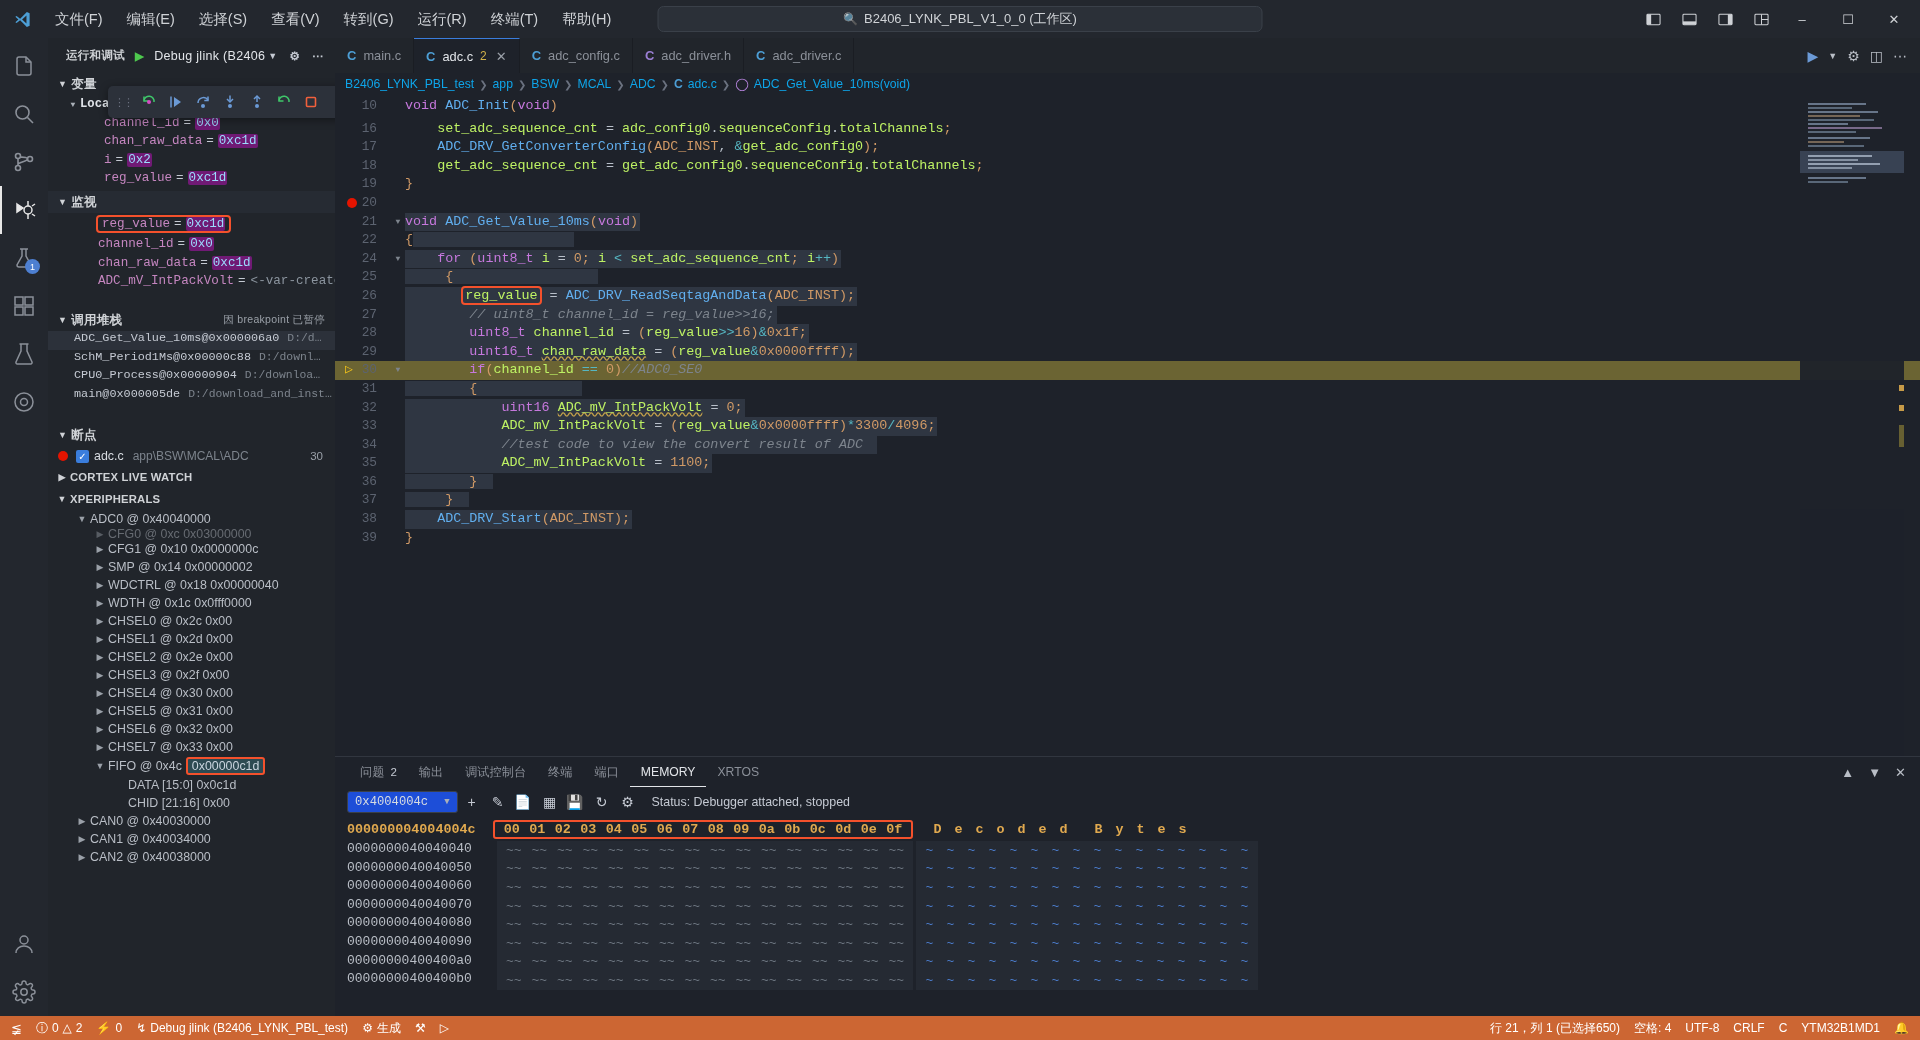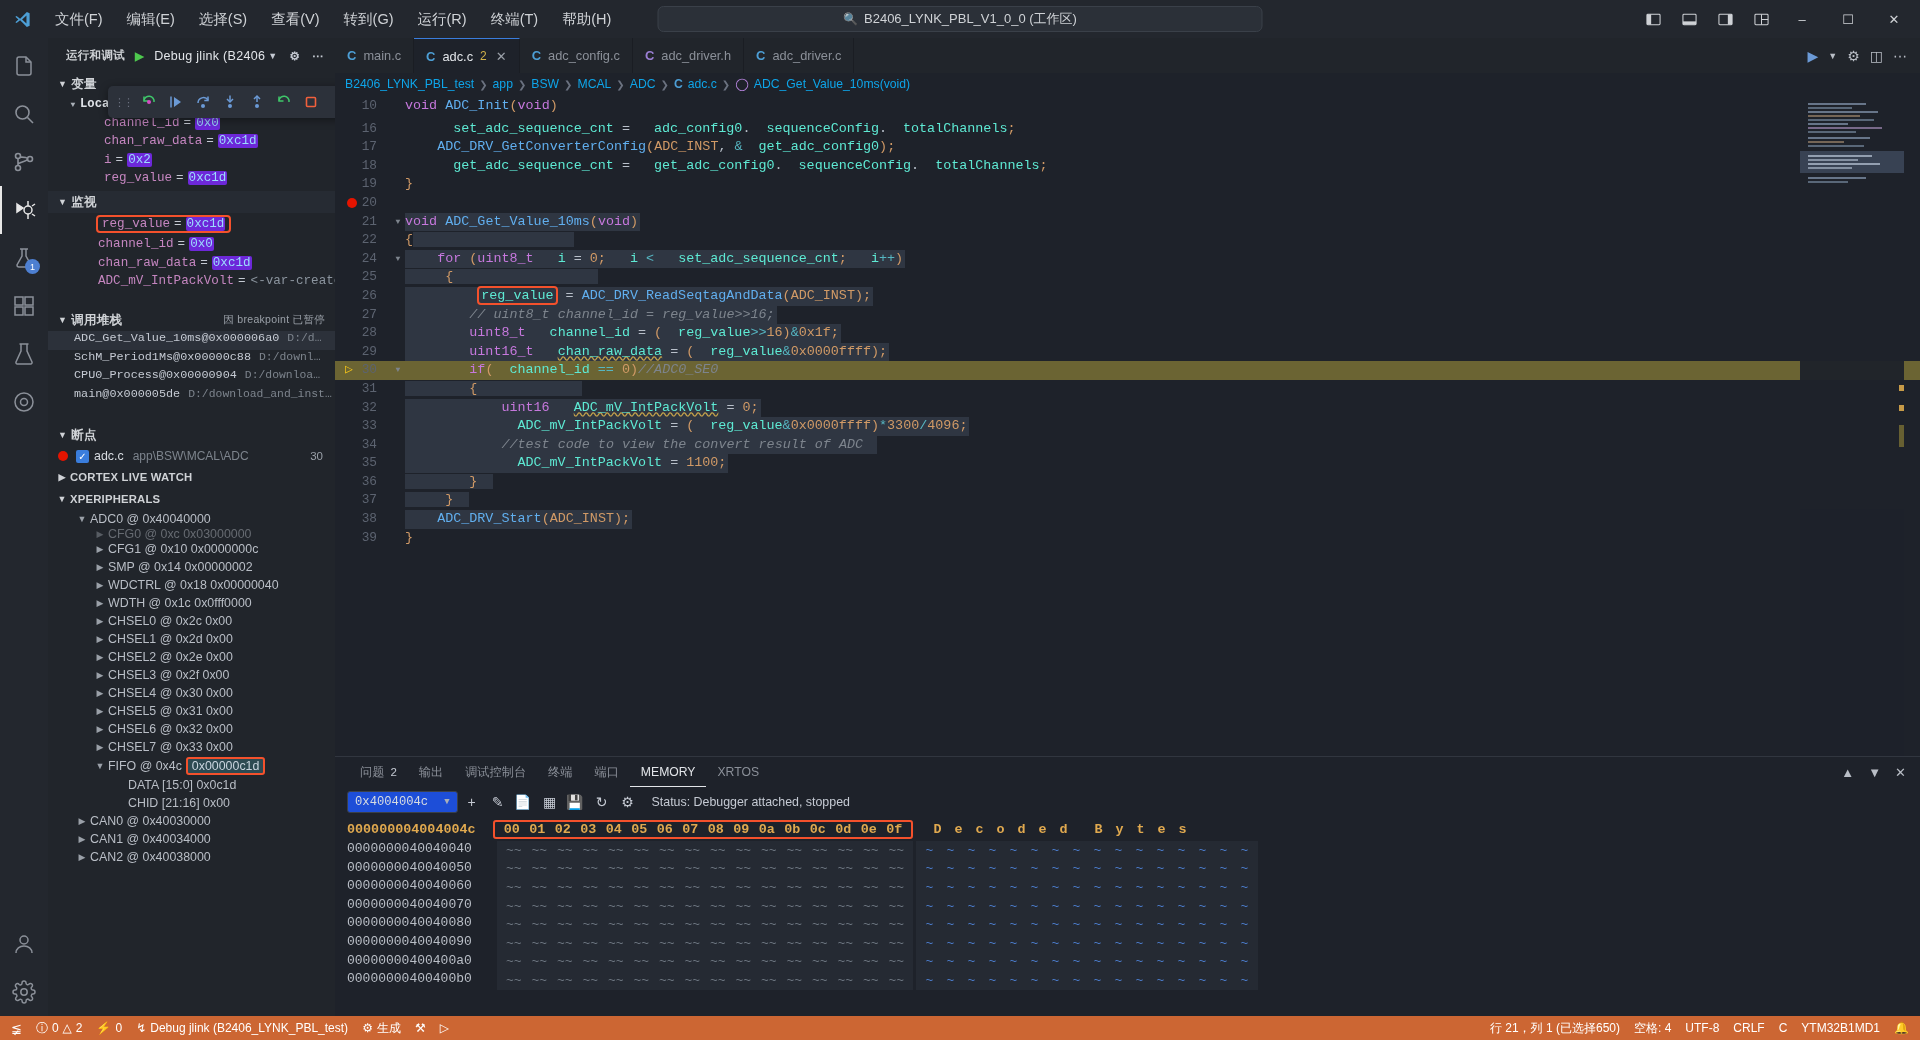--- a/index.html
+++ b/index.html
@@ -81,21 +81,21 @@
   .grip { color: #6b7280; font-size: 11px; letter-spacing: -2px; margin-right: 2px; }
 
   .tree-row {
     display: flex; align-items: center; height: 18.5px; padding-left: 0;
     font-size: 12.6px; color: #c5cad3; white-space: nowrap; overflow: hidden;
     font-family: "Liberation Mono", monospace;
   }
   .twisty { width: 14px; text-align: center; font-size: 8px; color: #aab0b8; flex: 0 0 14px; }
   .var-name { color: #c586c0; }
   .var-eq { color: #c5cad3; margin: 0 4px; }
-  .var-val { color: #9cdcfe; background: #6d28d9; padding: 0 1px; border-radius: 2px; }
+  .var-val { color: #9cdcfe; background: #701a75; padding: 0 1px; border-radius: 2px; }
   .var-val.plain { background: none; color: #8b949e; font-style: normal; }
 
   .watch-hl {
     border: 2px solid #f4512c; border-radius: 4px; padding: 0 4px; display: inline-flex;
     align-items: center; margin-left: 4px;
   }
 
   .stack-row {
     display: flex; align-items: baseline; height: 18.5px; font-size: 11.8px;
     color: #c5cad3; padding-left: 26px; white-space: nowrap; overflow: hidden;
@@ -165,21 +165,21 @@
   .fold { width: 14px; text-align: center; color: #7d848d; font-size: 8px; flex: 0 0 14px; }
   .ctext { flex: 1; }
   .bpmark { position: absolute; left: 12px; width: 10px; height: 10px; border-radius: 50%; background: #e51400; }
   .curmark { position: absolute; left: 10px; color: #f5c518; font-size: 13px; }
   .hl-line { background: #6b6433; }
   .sel-blk { background: #2f3642; }
 
   .k { color: #c678dd; }            
   .ty { color: #c678dd; }           
   .fn { color: #61afef; }           
-  .var { color: #5eead4; margin-left: 16px; }          
+  .var { color: #bef264; }          
   .num { color: #d19a66; }          
   .cm { color: #7d848d; font-style: italic; }
   .op { color: #56b6c2; }           
   .pn { color: #d19a66; }           
   .param { color: #d19a66; }
   .wavy { text-decoration: underline wavy #c5a24a; text-decoration-skip-ink: none; }
   .codehl { border: 2px solid #f4512c; border-radius: 4px; padding: 0 2px; }
 
   .minimap {
     position: absolute; right: 16px; top: 0; width: 104px; height: 100%;

